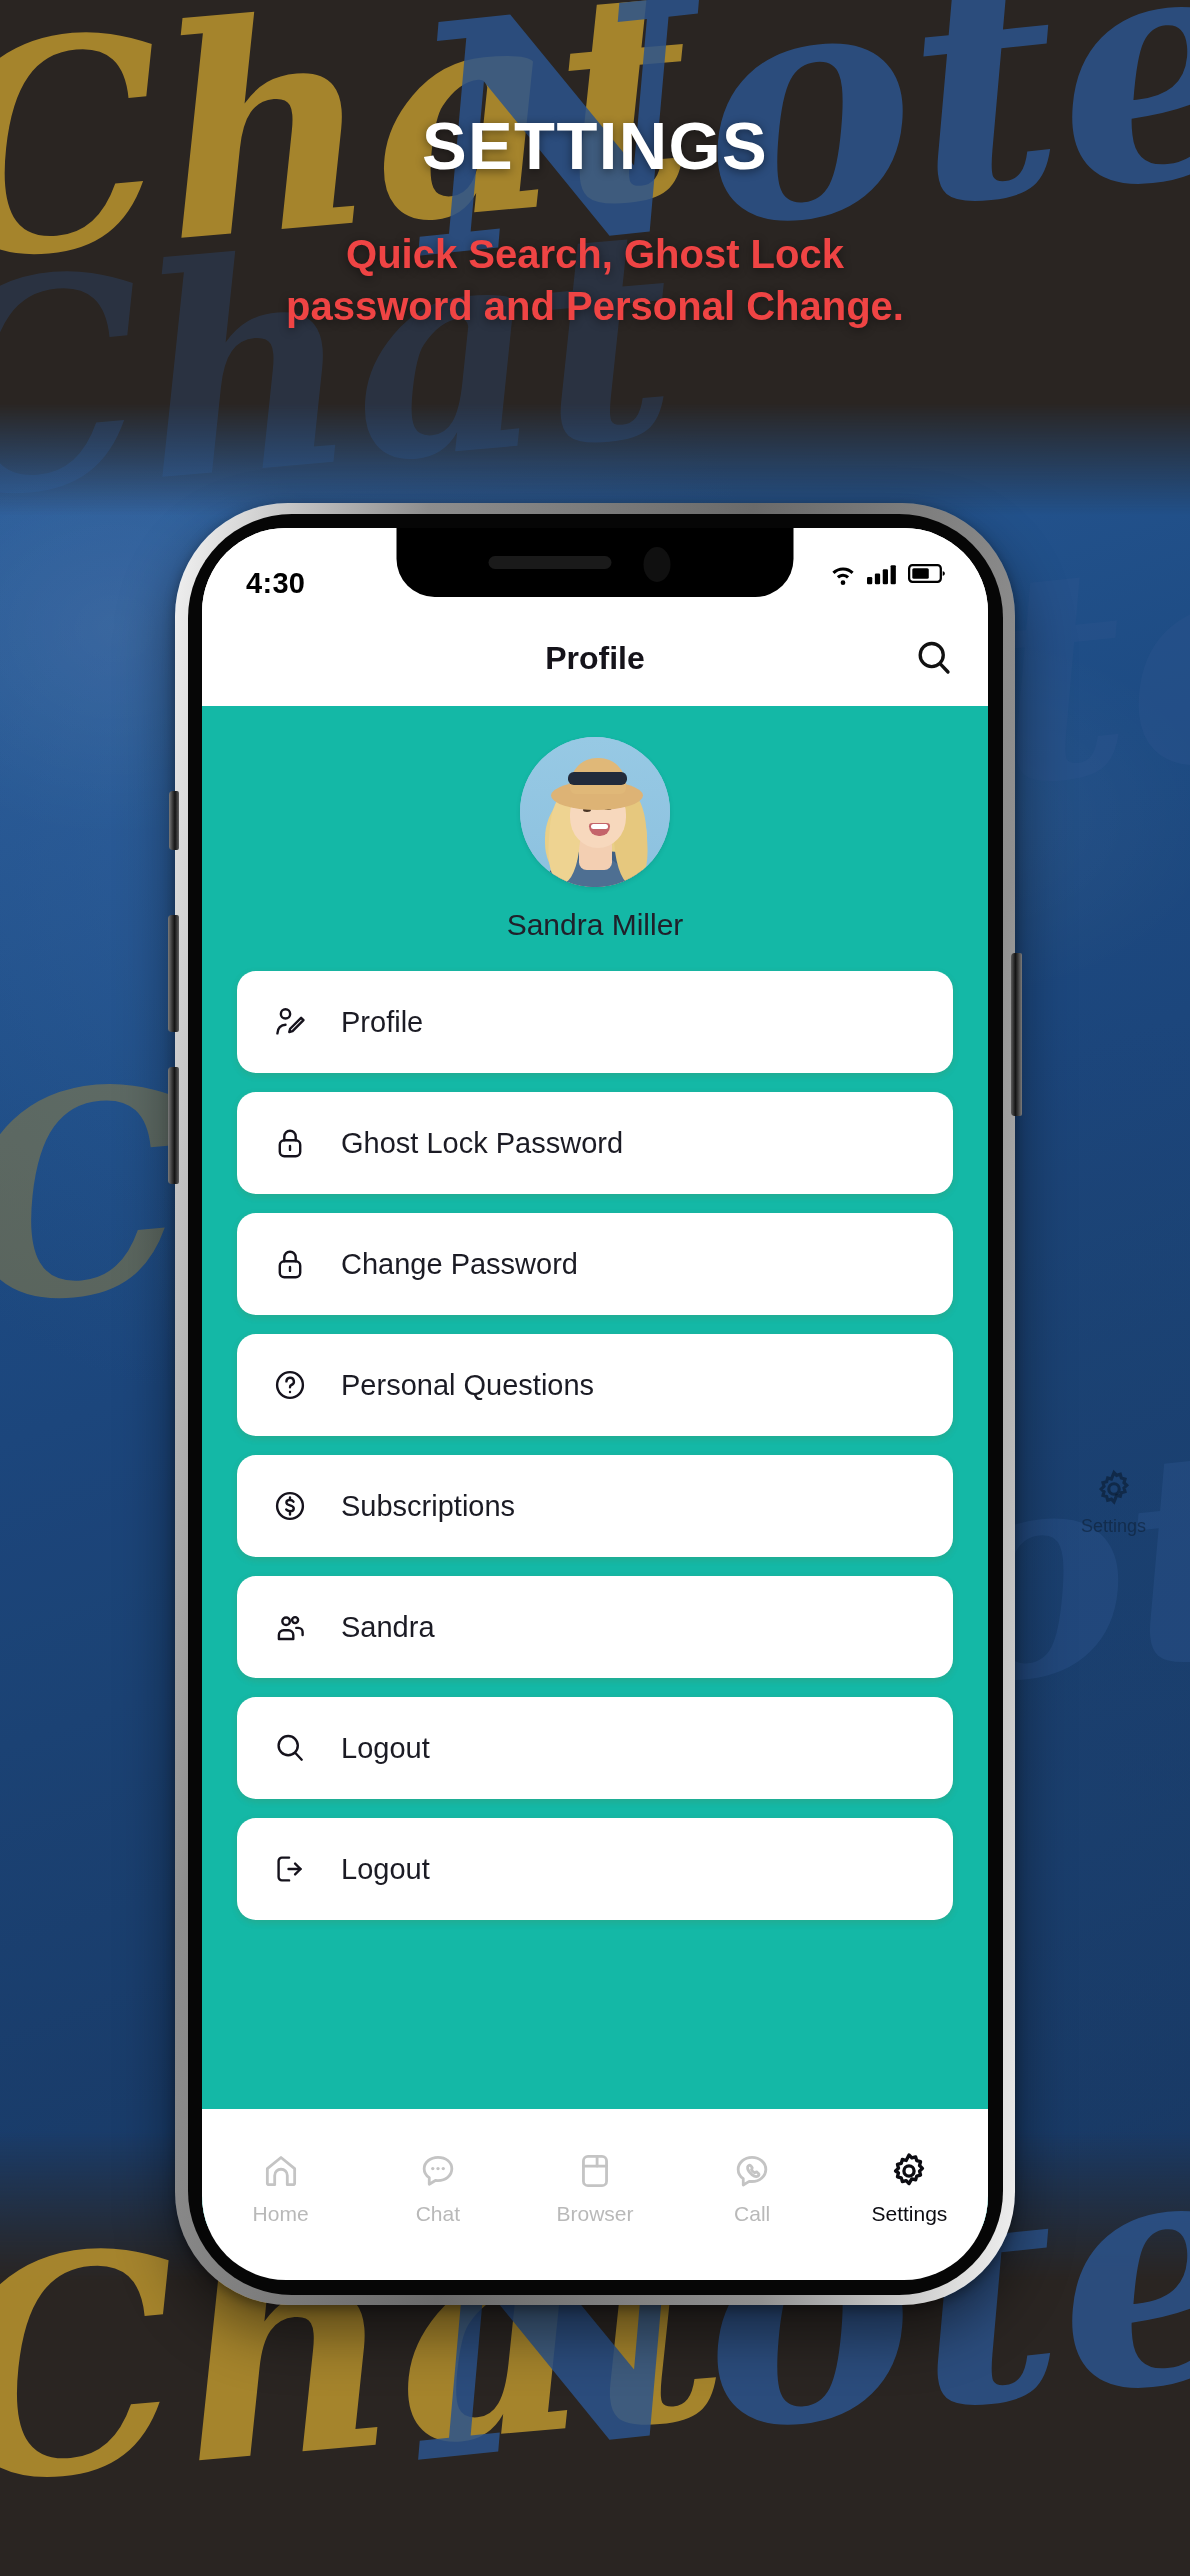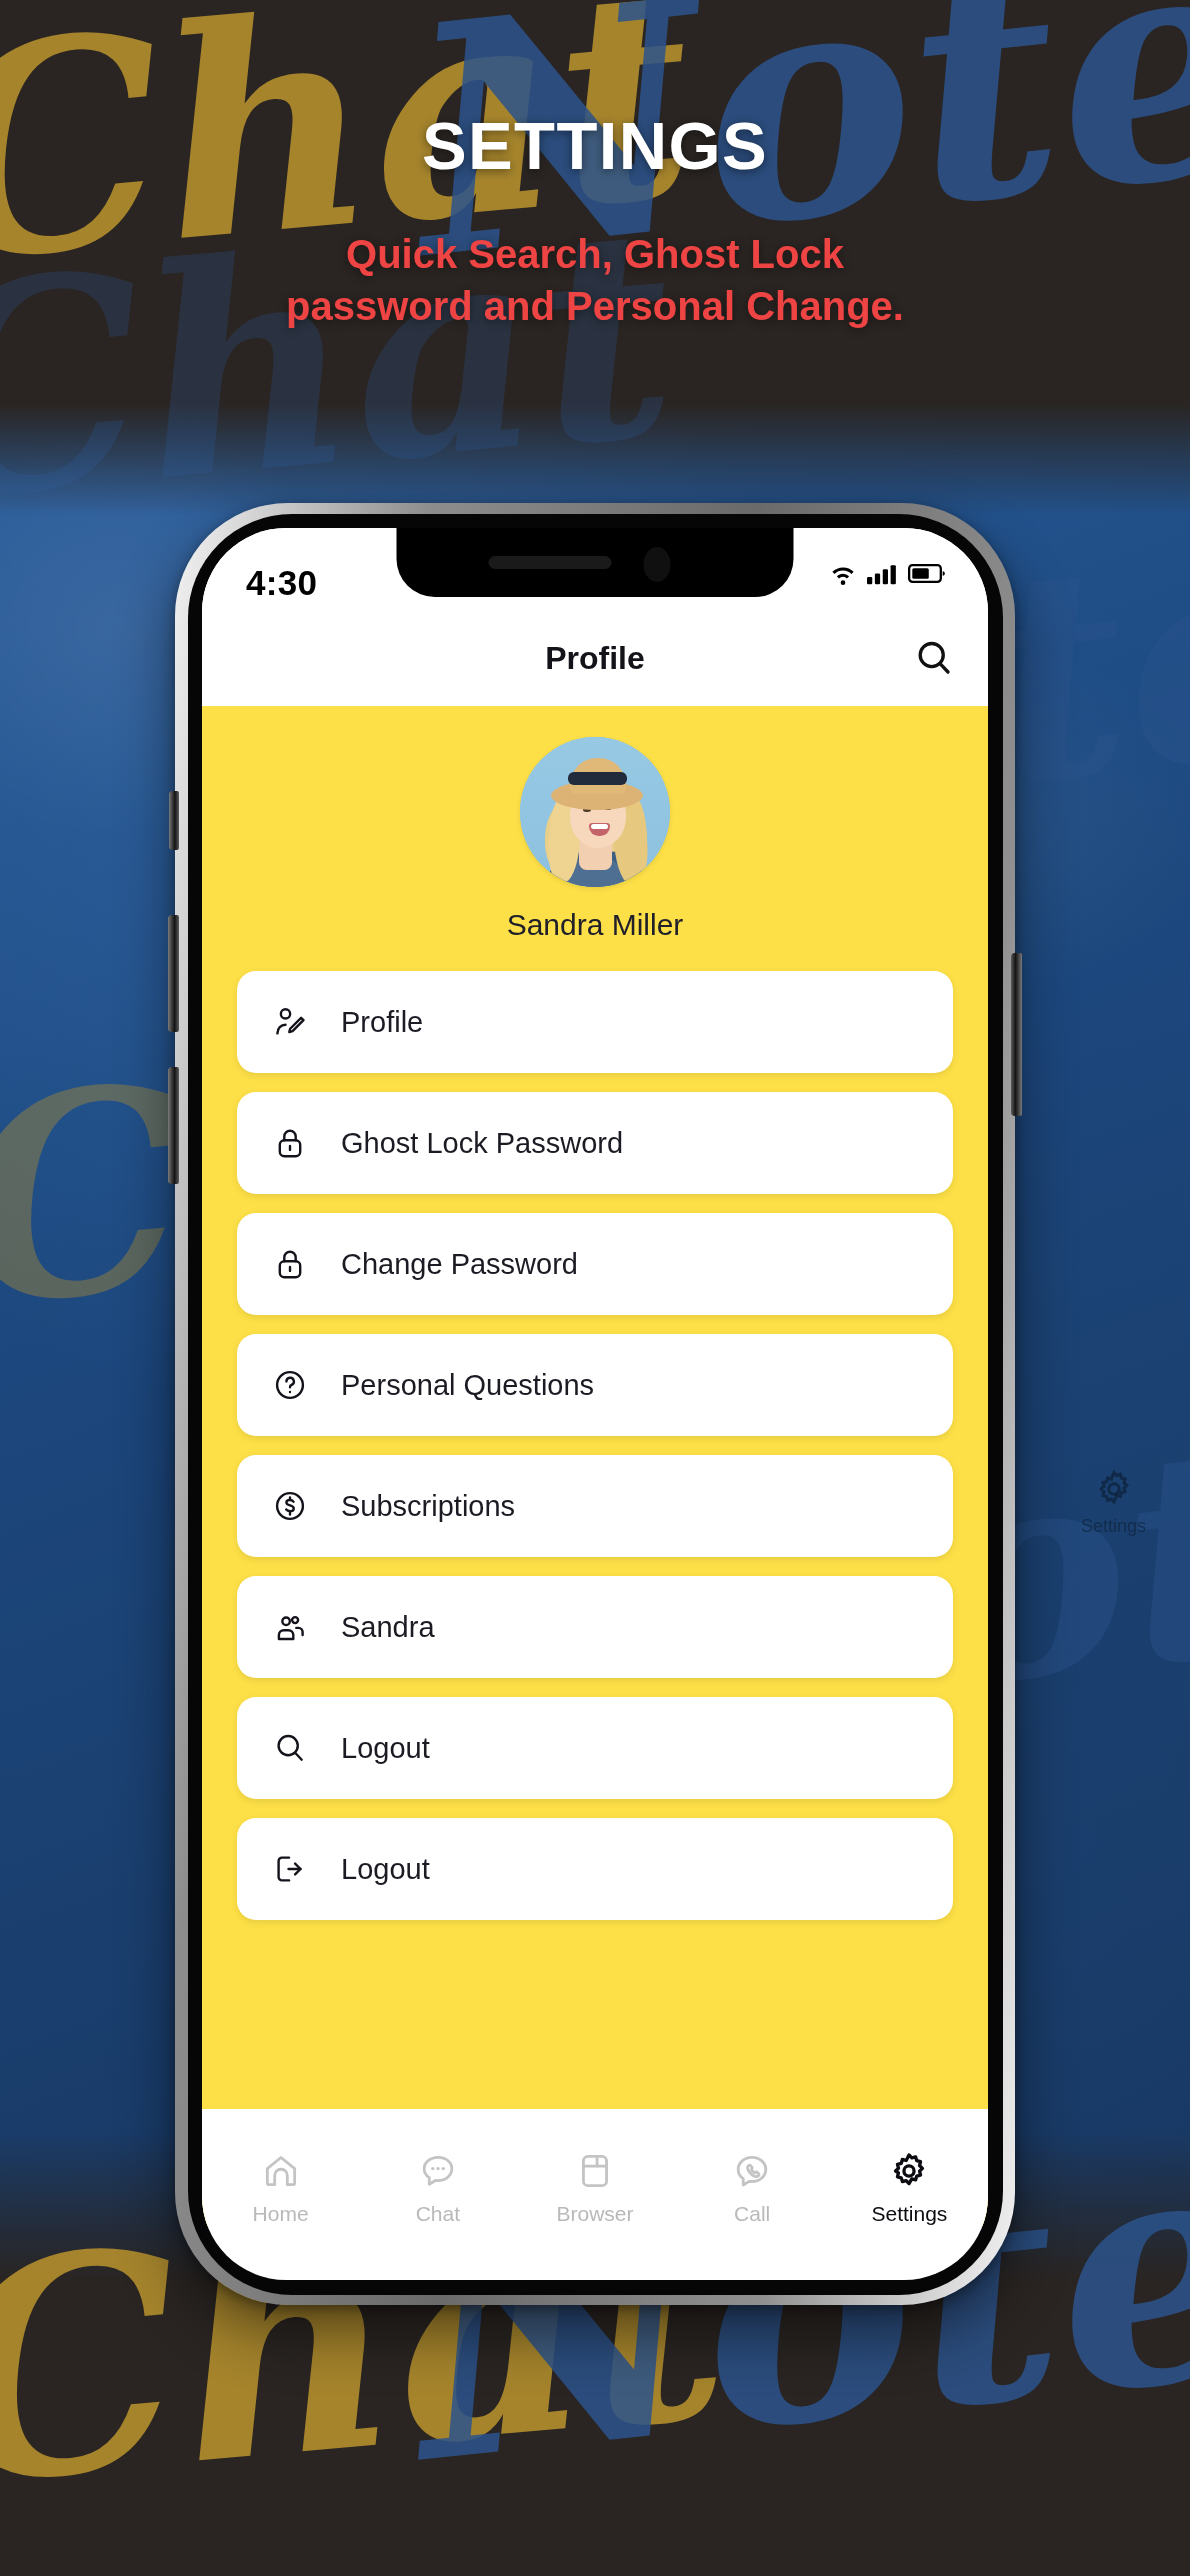--- a/index.html
+++ b/index.html
@@ -169,21 +169,21 @@
   .statusbar {
     position: relative;
     height: 82px;
     background: #fff;
     display: flex;
     align-items: center;
     justify-content: space-between;
     padding: 0 42px 0 44px;
   }
   .sb-time {
-    font-size: 35px;
+    font-size: 29px;
     font-weight: 600;
     color: #000;
     letter-spacing: 0.3px;
     margin-top: 28px;
     font-family: "Liberation Sans", sans-serif;
   }
   .sb-right {
     display: flex;
     align-items: center;
     gap: 9.6px;
@@ -233,21 +233,21 @@
     position: absolute;
     right: 33px;
     top: 50%;
     transform: translateY(-50%);
     line-height: 0;
     cursor: pointer;
   }
 
   
   .app-body {
-    background: #fde047;
+    background: #14b8a6;
     height: 1520px;
     position: relative;
   }
 
   .profile-block {
     padding-top: 31px;
     text-align: center;
   }
   .avatar {
     width: 150px; height: 150px;

